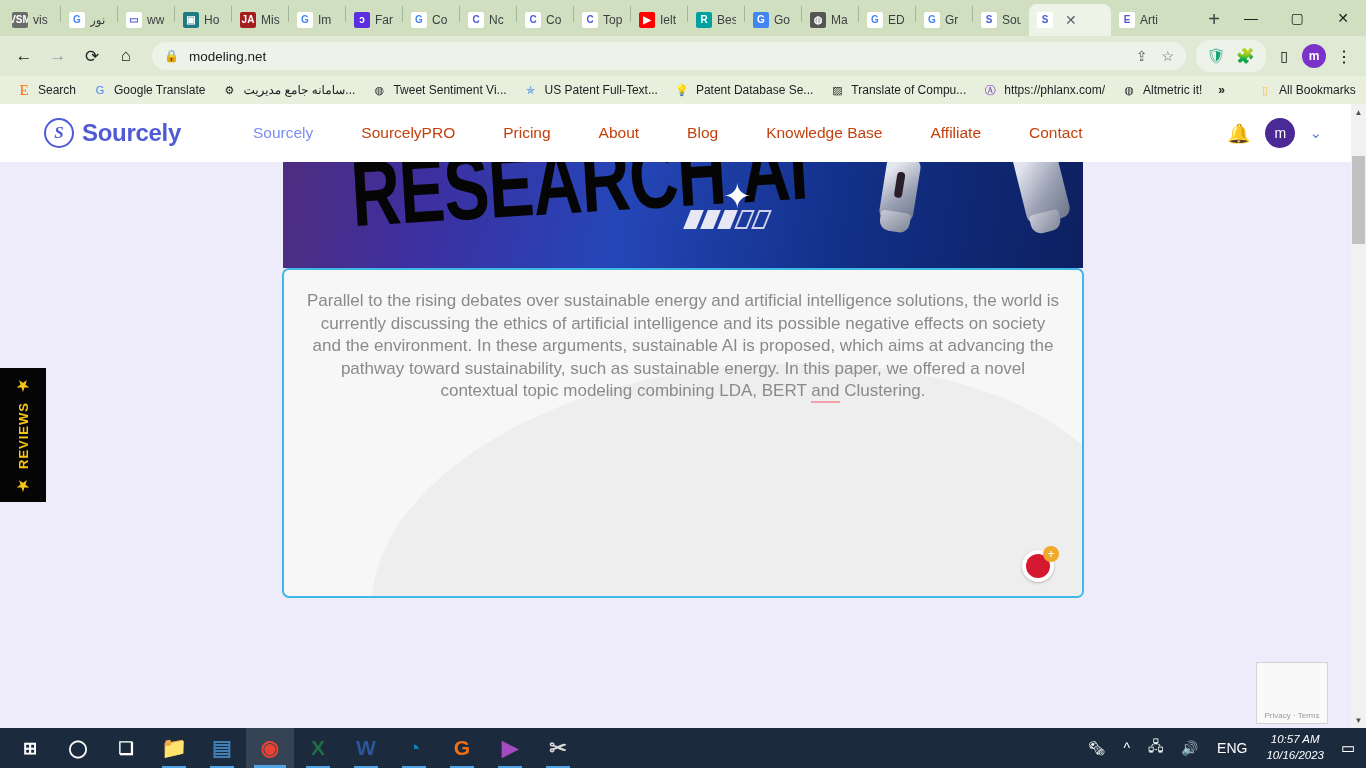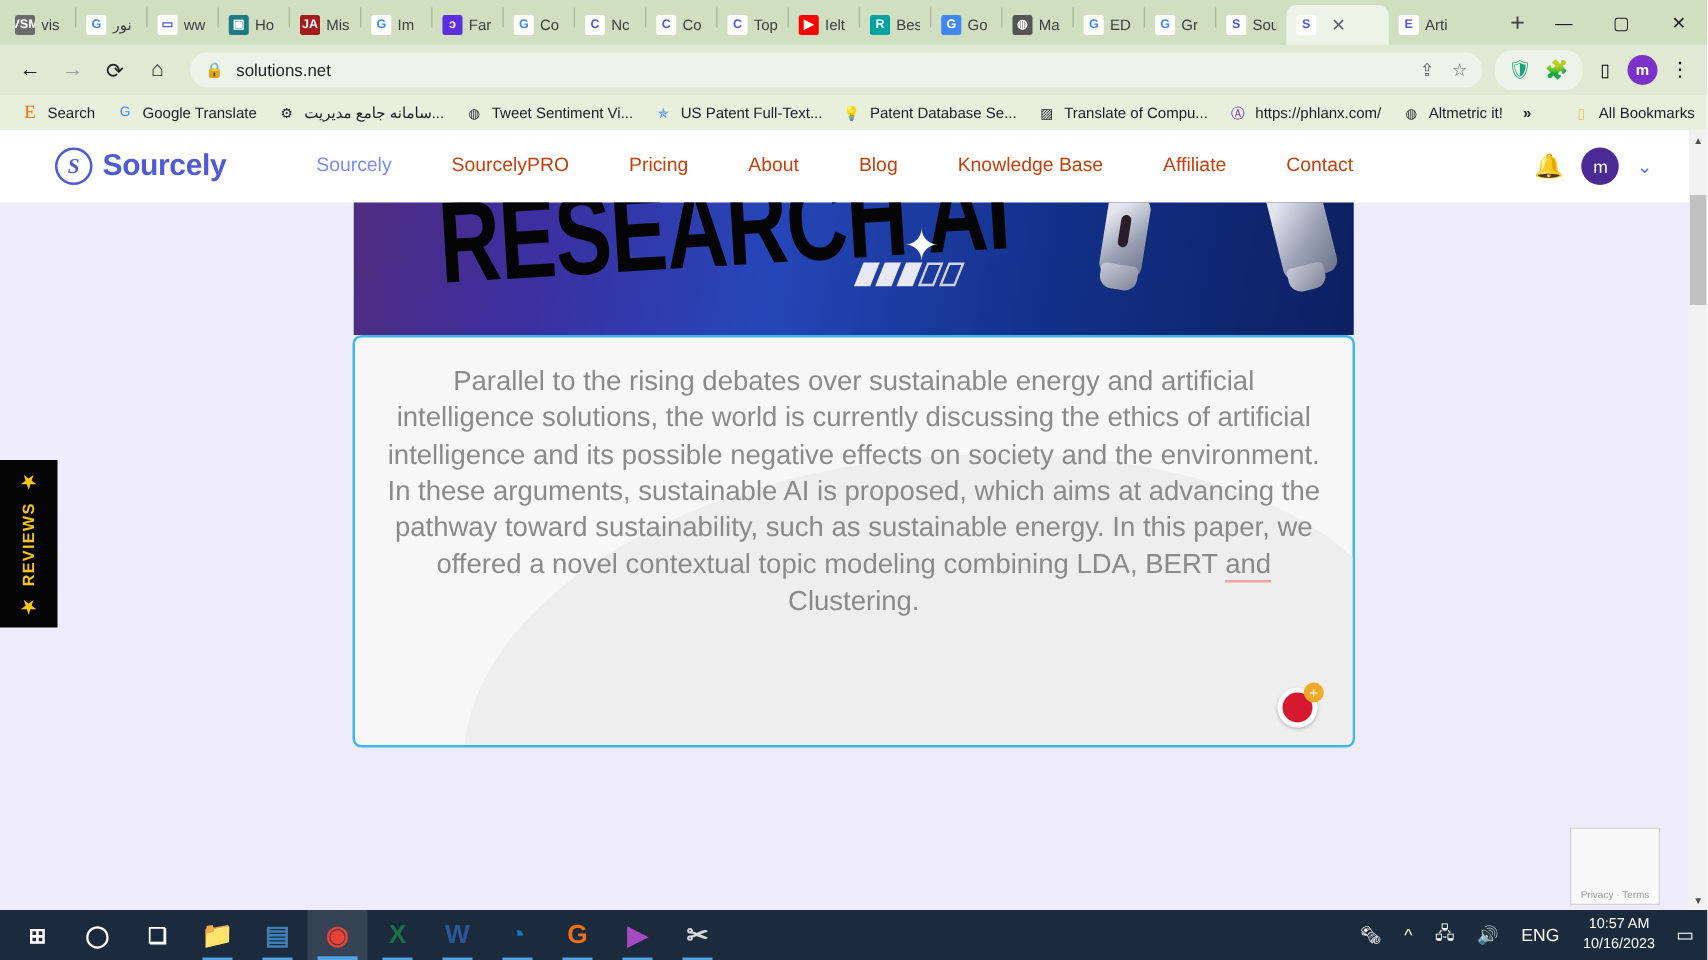--- a/index.html
+++ b/index.html
@@ -148,21 +148,21 @@
   .tagline {
     text-align: center; font-size: 20.5px; color: #1d2130;
     padding: 24px 0 20px;
   }
   .input-card {
     width: 802px; margin: 0 auto; height: 330px;
     background: #f7f7f7; border: 2px solid #3db8e8; border-radius: 7px;
     position: relative; overflow: hidden;
   }
   .card-text {
-    padding: 20px 22px 0; text-align: center; font-size: 22px;
+    padding: 20px 22px 0; text-align: center; font-size: 17px;
     line-height: 1.33; color: #8a8a8a; position: relative; z-index: 2;
   }
   .spell { border-bottom: 2.5px solid #f4a0a8; padding-bottom: 1px; }
   .swoosh {
     position: absolute; right: -40px; bottom: -70px; width: 760px; height: 300px;
     background: #eeeeee; border-radius: 48% 52% 0 0 / 70% 68% 0 0;
     transform: rotate(-7deg); z-index: 1;
   }
   .tomato {
     position: absolute; right: 28px; bottom: 14px; width: 32px; height: 32px;
@@ -220,21 +220,21 @@
     position: absolute; left: 0; bottom: 0; width: 1366px; height: 40px;
     background: #1b2a3d; display: flex; align-items: center; padding-left: 6px;
   }
   .tb-item { width: 48px; height: 40px; display: flex; align-items: center; justify-content: center; position: relative; }
   .tb-item.act { background: rgba(255,255,255,.12); }
   .tb-item.act:after { content:''; position:absolute; bottom:0; left:8px; right:8px; height:3px; background:#4fa3e3; }
   .tb-item.open:after { content:''; position:absolute; bottom:0; left:12px; right:12px; height:2px; background:#4fa3e3; }
   .tray { margin-left: auto; display: flex; align-items: center; gap: 0; color: #fff; padding-right: 4px; }
   .tray-ic { padding: 0 9px; height: 40px; display: flex; align-items: center; font-size: 14px; }
   .clock { display: flex; flex-direction: column; align-items: center; justify-content: center;
-    font-size: 11.5px; line-height: 1.35; padding: 0 10px; color: #fff; height: 40px; }
+    font-size: 11.5px; line-height: 1.35; padding: 0 10px; color: #fff; height: 40px; font-style: italic; }
   .notif { width: 28px; height: 40px; display: flex; align-items: center; justify-content: center; font-size: 15px; }
 </style>
 </head>
 <body>
 
 <div id="app">
 
   <div class="chrome-top">
     <div class="tabstrip" id="tabstrip">
         <div class="tab">
@@ -344,21 +344,21 @@
     </div>
   </div>
 
   <div class="toolbar">
     <div class="nav-btn">←</div>
     <div class="nav-btn disabled">→</div>
     <div class="nav-btn">⟳</div>
     <div class="nav-btn">⌂</div>
     <div class="omnibox">
       <span style="font-size:12px;">🔒</span>
-      <span class="omni-url">solutions.net</span>
+      <span class="omni-url">modeling.net</span>
       <span class="omni-right">
         <span style="font-size:14px;">⇪</span>
         <span style="font-size:14px;">☆</span>
       </span>
     </div>
     <div class="tb-icons">
       <span class="pill">
         <span class="tb-ic" style="color:#1aa37a;font-size:15px;">🛡</span>
         <span class="tb-ic" style="font-size:15px;">🧩</span>
       </span>

